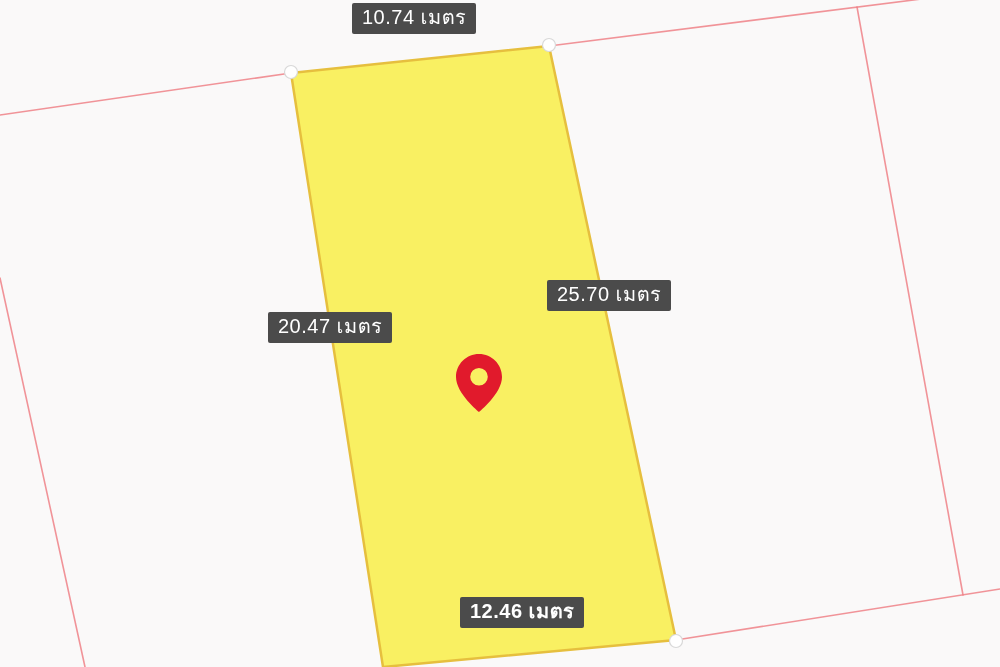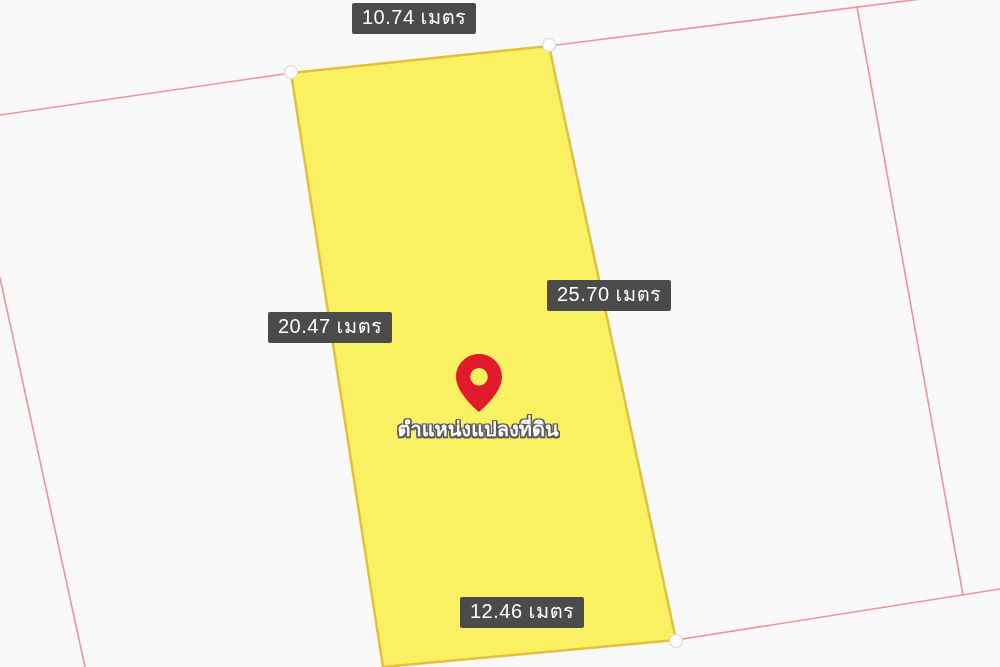--- a/index.html
+++ b/index.html
@@ -50,21 +50,21 @@
     color: #ffffff;
     font-size: 20px;
     font-weight: 500;
     letter-spacing: 0.5px;
     border-radius: 2px;
     white-space: nowrap;
   }
   .dim-label.pos-top    { left: 352px; top: 3px;   }
   .dim-label.pos-right  { left: 547px; top: 280px; }
   .dim-label.pos-left   { left: 268px; top: 312px; }
-  .dim-label.pos-bottom { left: 460px; top: 597px; }
+  .dim-label.pos-bottom { left: 460px; top: 597px; font-weight: bold; }
   .pin {
     position: absolute;
     left: 456px;
     top: 354px;
     width: 46px;
     height: 58px;
   }
   .pin-caption {
     position: absolute;
     left: 478px;
@@ -106,15 +106,14 @@
 
   <div class="dim-label pos-top">10.74 เมตร</div>
   <div class="dim-label pos-right">25.70 เมตร</div>
   <div class="dim-label pos-left">20.47 เมตร</div>
   <div class="dim-label pos-bottom">12.46 เมตร</div>
 
   <svg class="pin" viewBox="0 0 46 58">
     <path fill-rule="evenodd" d="M23 0C10.3 0 0 10.3 0 23c0 16.5 23 35 23 35s23-18.5 23-35C46 10.3 35.7 0 23 0zm0 31.5a8.8 8.8 0 1 1 0-17.6 8.8 8.8 0 0 1 0 17.6z" fill="#e11a2c"></path>
   </svg>
 
-  <div class="pin-caption">ตำแหน่งแปลงที่ดิน</div>
 
 </div>
 
 </body></html>

